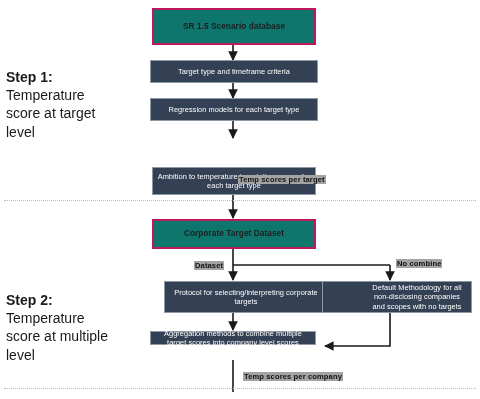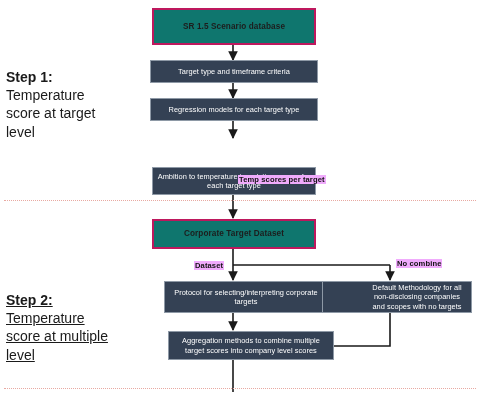--- a/index.html
+++ b/index.html
@@ -62,21 +62,21 @@
     font-weight: bold;
   }
   .edge-label {
     position: absolute;
     font-size: 7.6px;
     font-weight: bold;
     color: #121212;
     letter-spacing: 0.1px;
     white-space: nowrap;
     z-index: 4;
-    background: #f0abfc;
+    background: #a3a3a3;
     padding: 0 1px;
   }
   .divider {
     position: absolute;
     left: 4px;
     width: 472px;
     height: 0;
     border-top: 1px dotted #e8a9a2;
     z-index: 1;
   }
@@ -117,21 +117,21 @@
   </svg>
 
   <div class="divider" style="top:200px;"></div>
   <div class="divider" style="top:388px;"></div>
 
   <div class="step-label" style="left:6px; top:68px; width:112px;">
     <b>Step 1:</b><span> Temperature</span><br>
     <span>score at target level</span>
   </div>
 
-  <div class="step-label" style="left:6px; top:291px; width:122px;text-decoration:underline;">
+  <div class="step-label" style="left:6px; top:291px; width:122px;">
     <b>Step 2:</b><span> Temperature</span><br>
     <span>score at multiple level</span>
   </div>
 
   <div class="node node-highlight" style="left:152px; top:8px; width:164px; height:37px;">
     <span>SR 1.5 Scenario database</span>
   </div>
 
   <div class="node node-dark" style="left:150px; top:60px; width:168px; height:23px;">
     <span>Target type and timeframe criteria</span>
@@ -150,24 +150,25 @@
   </div>
 
   <div class="node node-dark" style="left:164px; top:281px; width:164px; height:32px;">
     <span>Protocol for selecting/interpreting corporate targets</span>
   </div>
 
   <div class="node node-dark" style="left:322px; top:281px; width:150px; height:32px;padding-left:44px;">
     <span>Default Methodology for all non-disclosing companies and scopes with no targets</span>
   </div>
 
-  <div class="node node-dark" style="left:168px; top:331px; width:166px; height:29px;text-align:center;">
+  <div class="node node-dark" style="left:150px; top:331px; width:166px; height:14px;text-align:center;">
     <span>Aggregation methods to combine multiple target scores into company level scores</span>
   </div>
 
   <div class="edge-label" style="left:238px; top:175px;">Temp scores per target</div>
 
   <div class="edge-label" style="left:194px; top:261px;">Dataset</div>
 
   <div class="edge-label" style="left:396px; top:259px;">No combine</div>
 
+  <div class="edge-label" style="left:243px; top:372px;">Temp scores per company</div>
 
 </div>
 
 </body></html>

